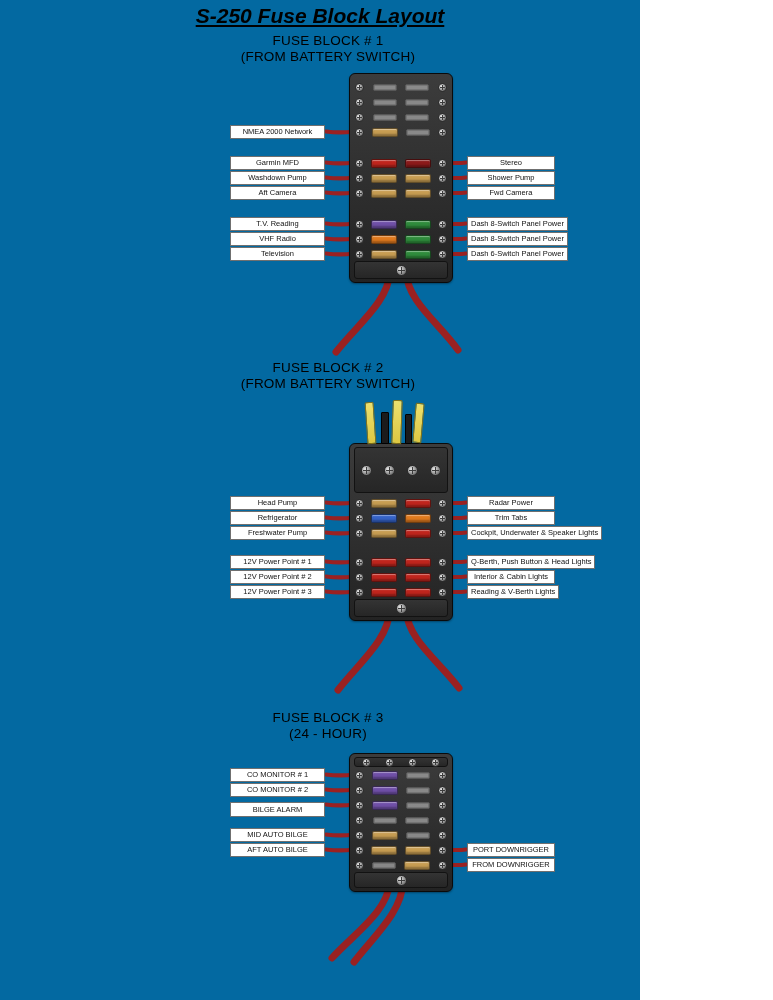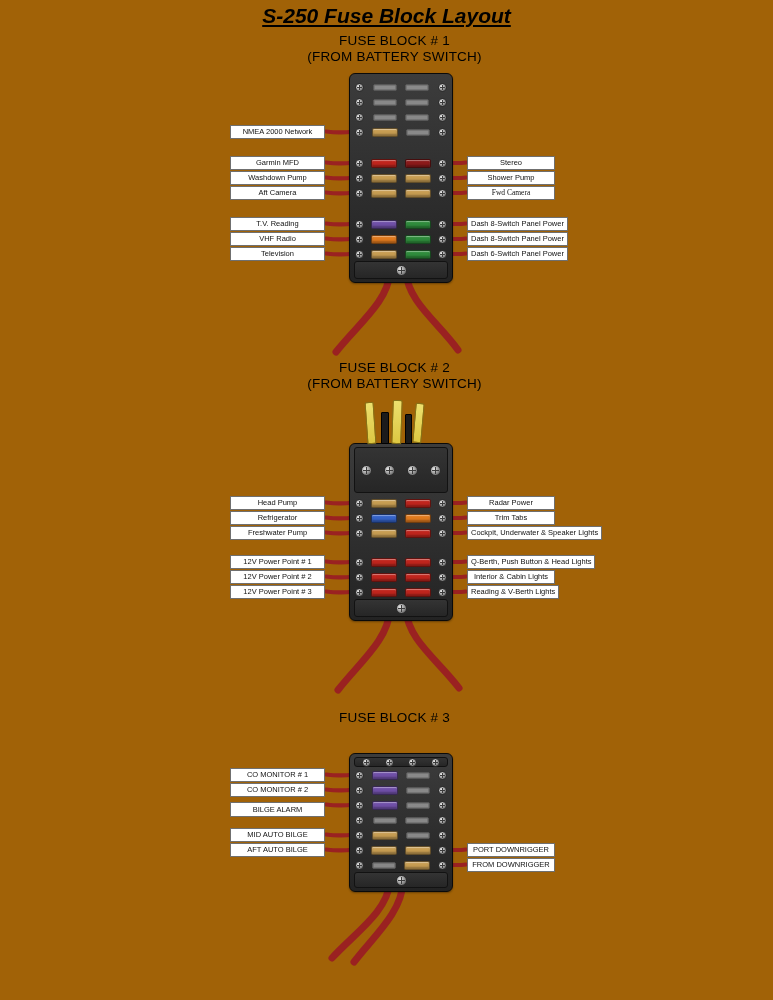--- a/index.html
+++ b/index.html
@@ -1,16 +1,16 @@
 <!DOCTYPE html>
 <html><head>
 <meta charset="utf-8">
 <style>
   html,body{margin:0;padding:0;background:#fff;}
-  #page{position:relative;width:773px;height:1000px;background:#a16207;overflow:hidden;
+  #page{position:relative;width:640px;height:1000px;background:#0369a1;overflow:hidden;
         font-family:"Liberation Sans",sans-serif;}
   #wires{position:absolute;left:0;top:0;z-index:1;}
   #title{position:absolute;top:4px;left:0;right:0;margin:0;text-align:center;
          font:italic bold 21px "Liberation Sans",sans-serif;text-decoration:underline;color:#000;z-index:4;}
   .heading{position:absolute;left:16px;right:0;text-align:center;
            font:13.5px "Liberation Sans",sans-serif;color:#000;letter-spacing:.2px;z-index:4;}
   .fuse-block{position:absolute;z-index:2;background:linear-gradient(180deg,#3c3c3c,#232323);
               border:1px solid #0a0a0a;border-radius:6px;box-shadow:0 1px 2px rgba(0,0,0,.35);box-sizing:border-box;}
   .fuse-row{position:absolute;left:3px;right:3px;height:15px;display:flex;align-items:center;
             justify-content:space-between;padding:0 2px;box-sizing:border-box;}
@@ -82,20 +82,21 @@
     </svg>
   <h1 id="title">S-250 Fuse Block Layout</h1>
 
   <div class="heading" style="top:33px">FUSE BLOCK # 1</div>
   <div class="heading" style="top:49px">(FROM BATTERY SWITCH)</div>
 
   <div class="heading" style="top:360px">FUSE BLOCK # 2</div>
   <div class="heading" style="top:376px">(FROM BATTERY SWITCH)</div>
 
   <div class="heading" style="top:710px">FUSE BLOCK # 3</div>
+  <div class="heading" style="top:726px">(24 - HOUR)</div>
 
   <div id="diagram">
       <div class="fuse-block" style="left: 349px; top: 73px; width: 104px; height: 210px;">
         <div class="bottom-cap" style="height: 18px;">
           <div class="screw big"></div>
         </div>
         <div class="fuse-row" style="top: 6px;">
           <div class="screw"></div>
           <div class="fuse empty"></div>
           <div class="fuse empty"></div>
@@ -155,21 +156,21 @@
           <div class="fuse" style="background: linear-gradient(rgb(47, 140, 60) 0%, rgb(47, 140, 60) 100%) rgb(47, 140, 60);"></div>
           <div class="screw"></div>
         </div>
       </div>
       <div class="label left" style="left: 230px; top: 124.5px;">NMEA 2000 Network</div>
       <div class="label left" style="left: 230px; top: 155.5px;">Garmin MFD</div>
       <div class="label right" style="left: 467px; top: 155.5px;">Stereo</div>
       <div class="label left" style="left: 230px; top: 170.5px;">Washdown Pump</div>
       <div class="label right" style="left: 467px; top: 170.5px;">Shower Pump</div>
       <div class="label left" style="left: 230px; top: 185.5px;">Aft Camera</div>
-      <div class="label right" style="left: 467px; top: 185.5px; font-family: Liberation Serif, serif;">Fwd Camera</div>
+      <div class="label right" style="left: 467px; top: 185.5px;">Fwd Camera</div>
       <div class="label left" style="left: 230px; top: 216.5px;">T.V. Reading</div>
       <div class="label right" style="left: 467px; top: 216.5px;">Dash 8-Switch Panel Power</div>
       <div class="label left" style="left: 230px; top: 231.5px;">VHF Radio</div>
       <div class="label right" style="left: 467px; top: 231.5px;">Dash 8-Switch Panel Power</div>
       <div class="label left" style="left: 230px; top: 246.5px;">Television</div>
       <div class="label right" style="left: 467px; top: 246.5px;">Dash 6-Switch Panel Power</div>
       <div class="fuse-block" style="left: 349px; top: 443px; width: 104px; height: 178px;">
         <div class="top-strip" style="height: 46px;">
           <div class="screw big"></div>
           <div class="screw big"></div>

